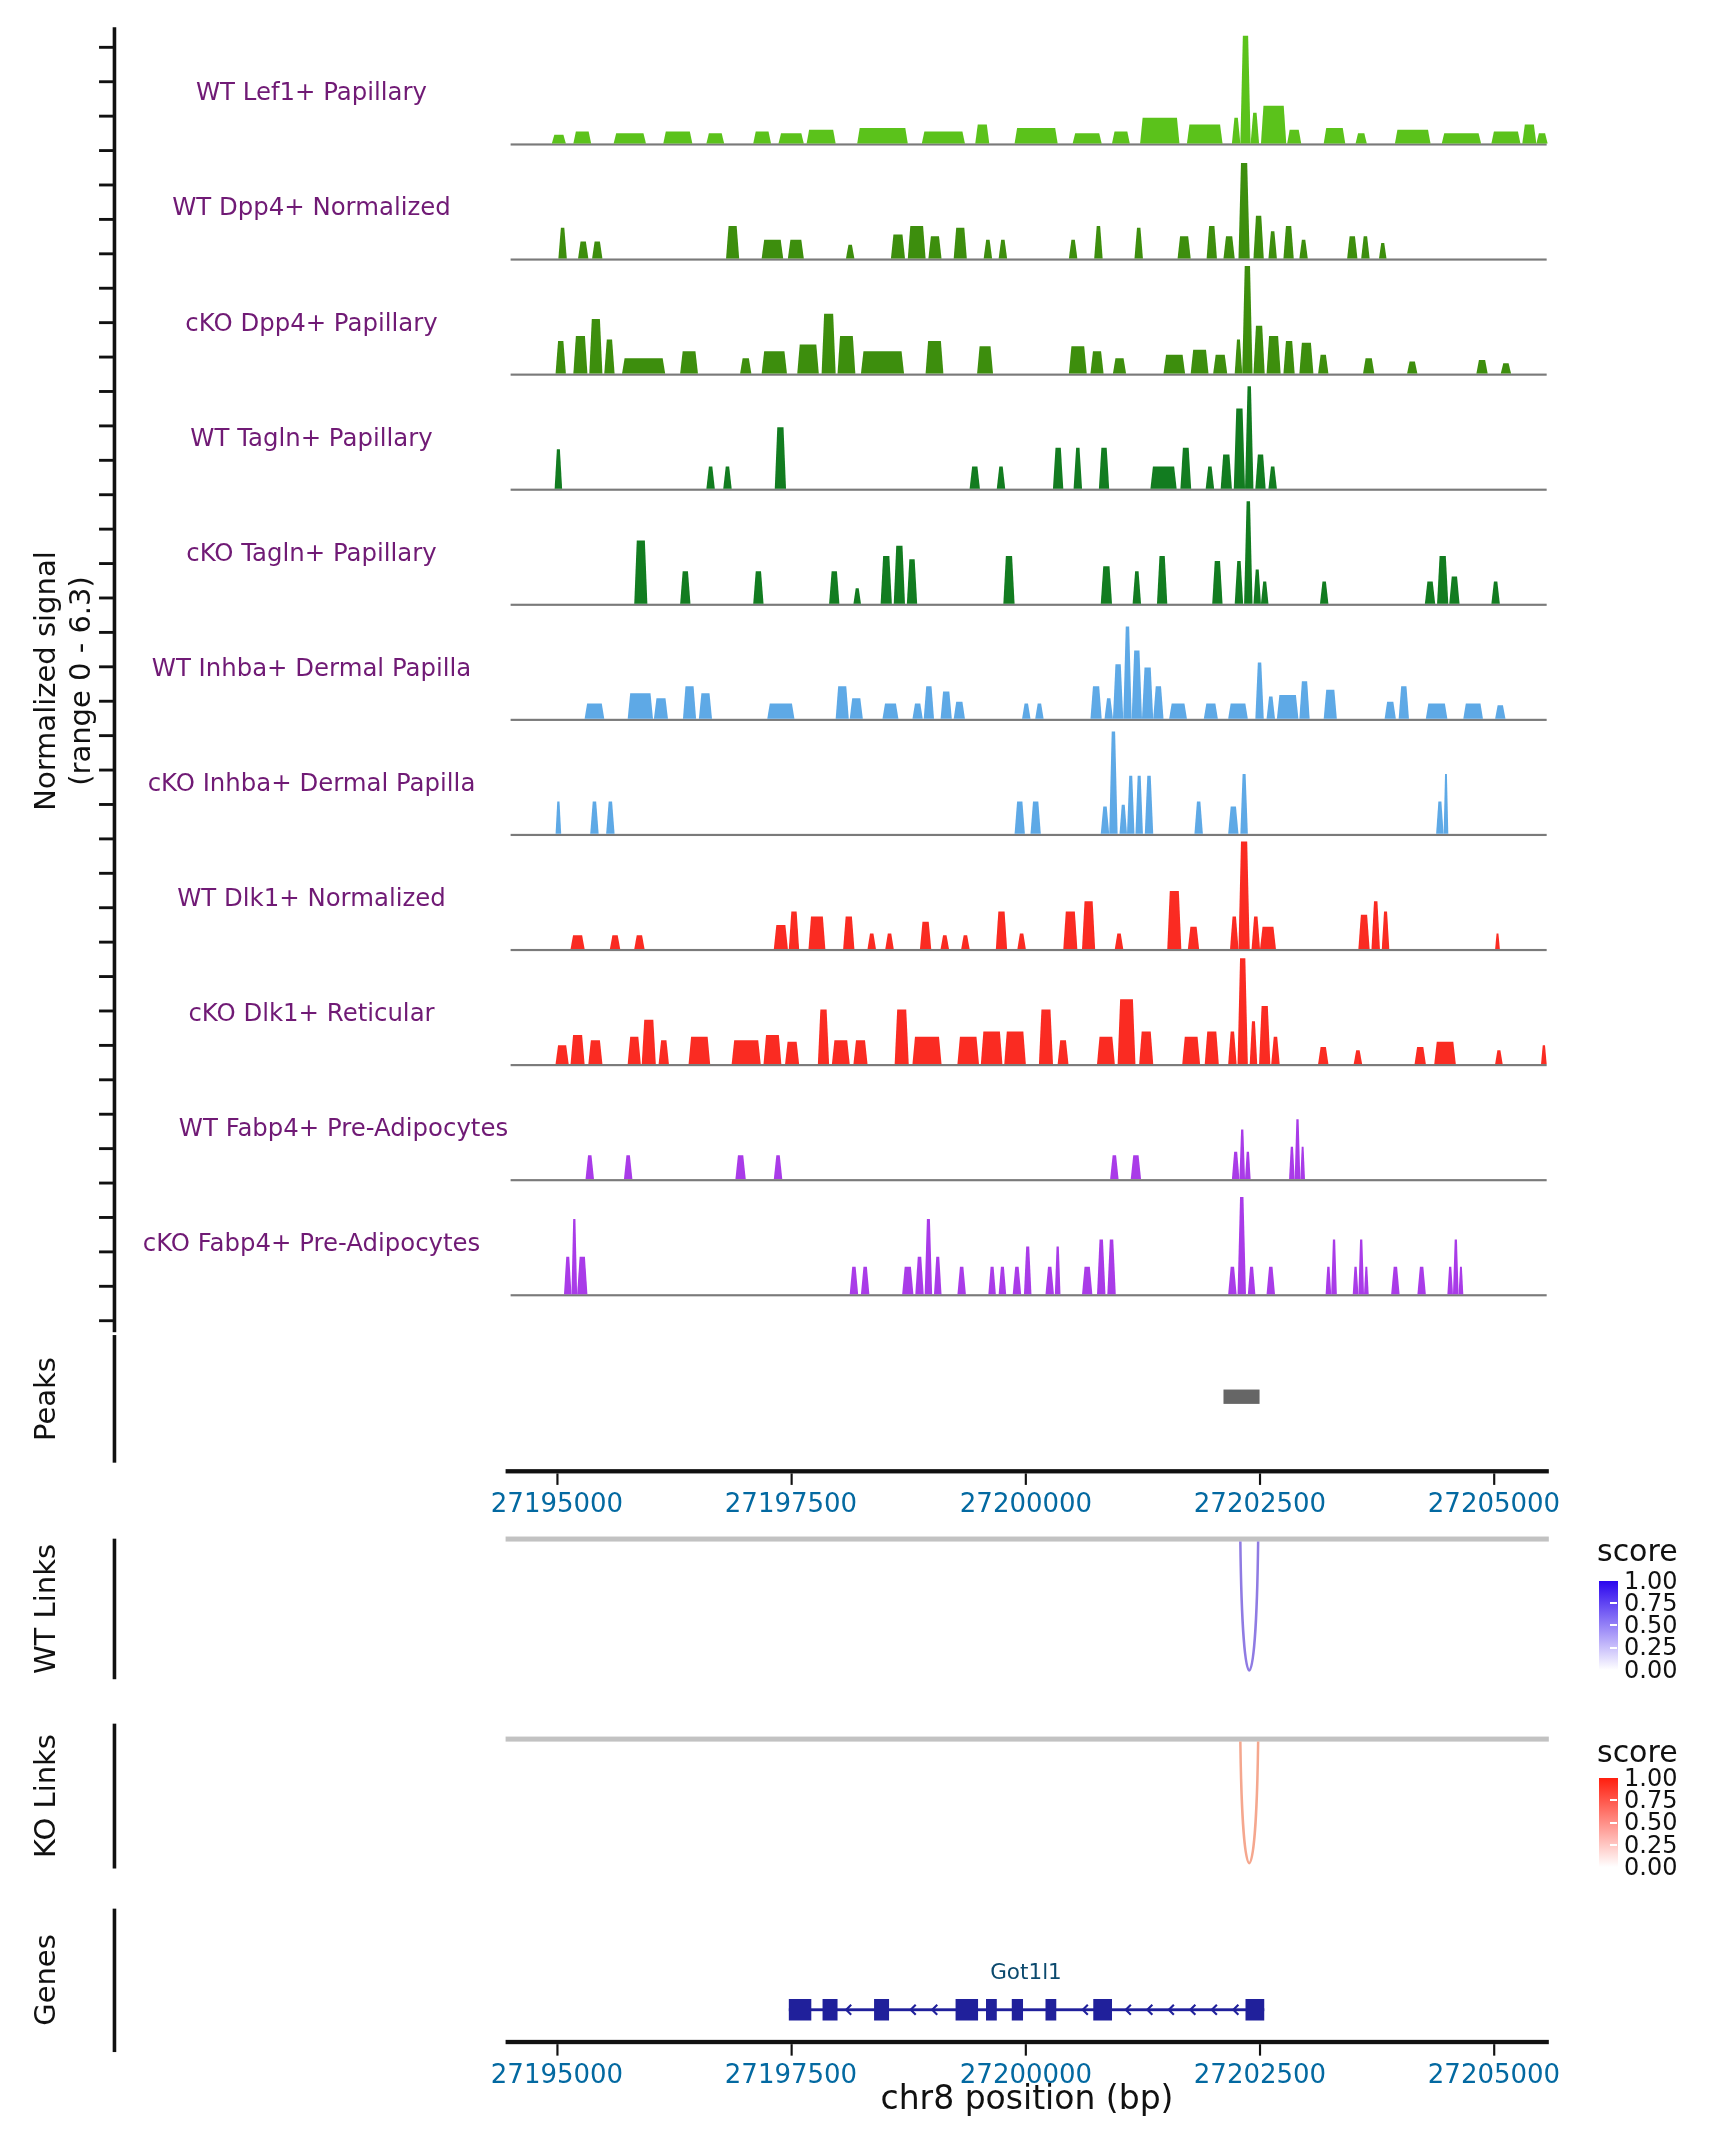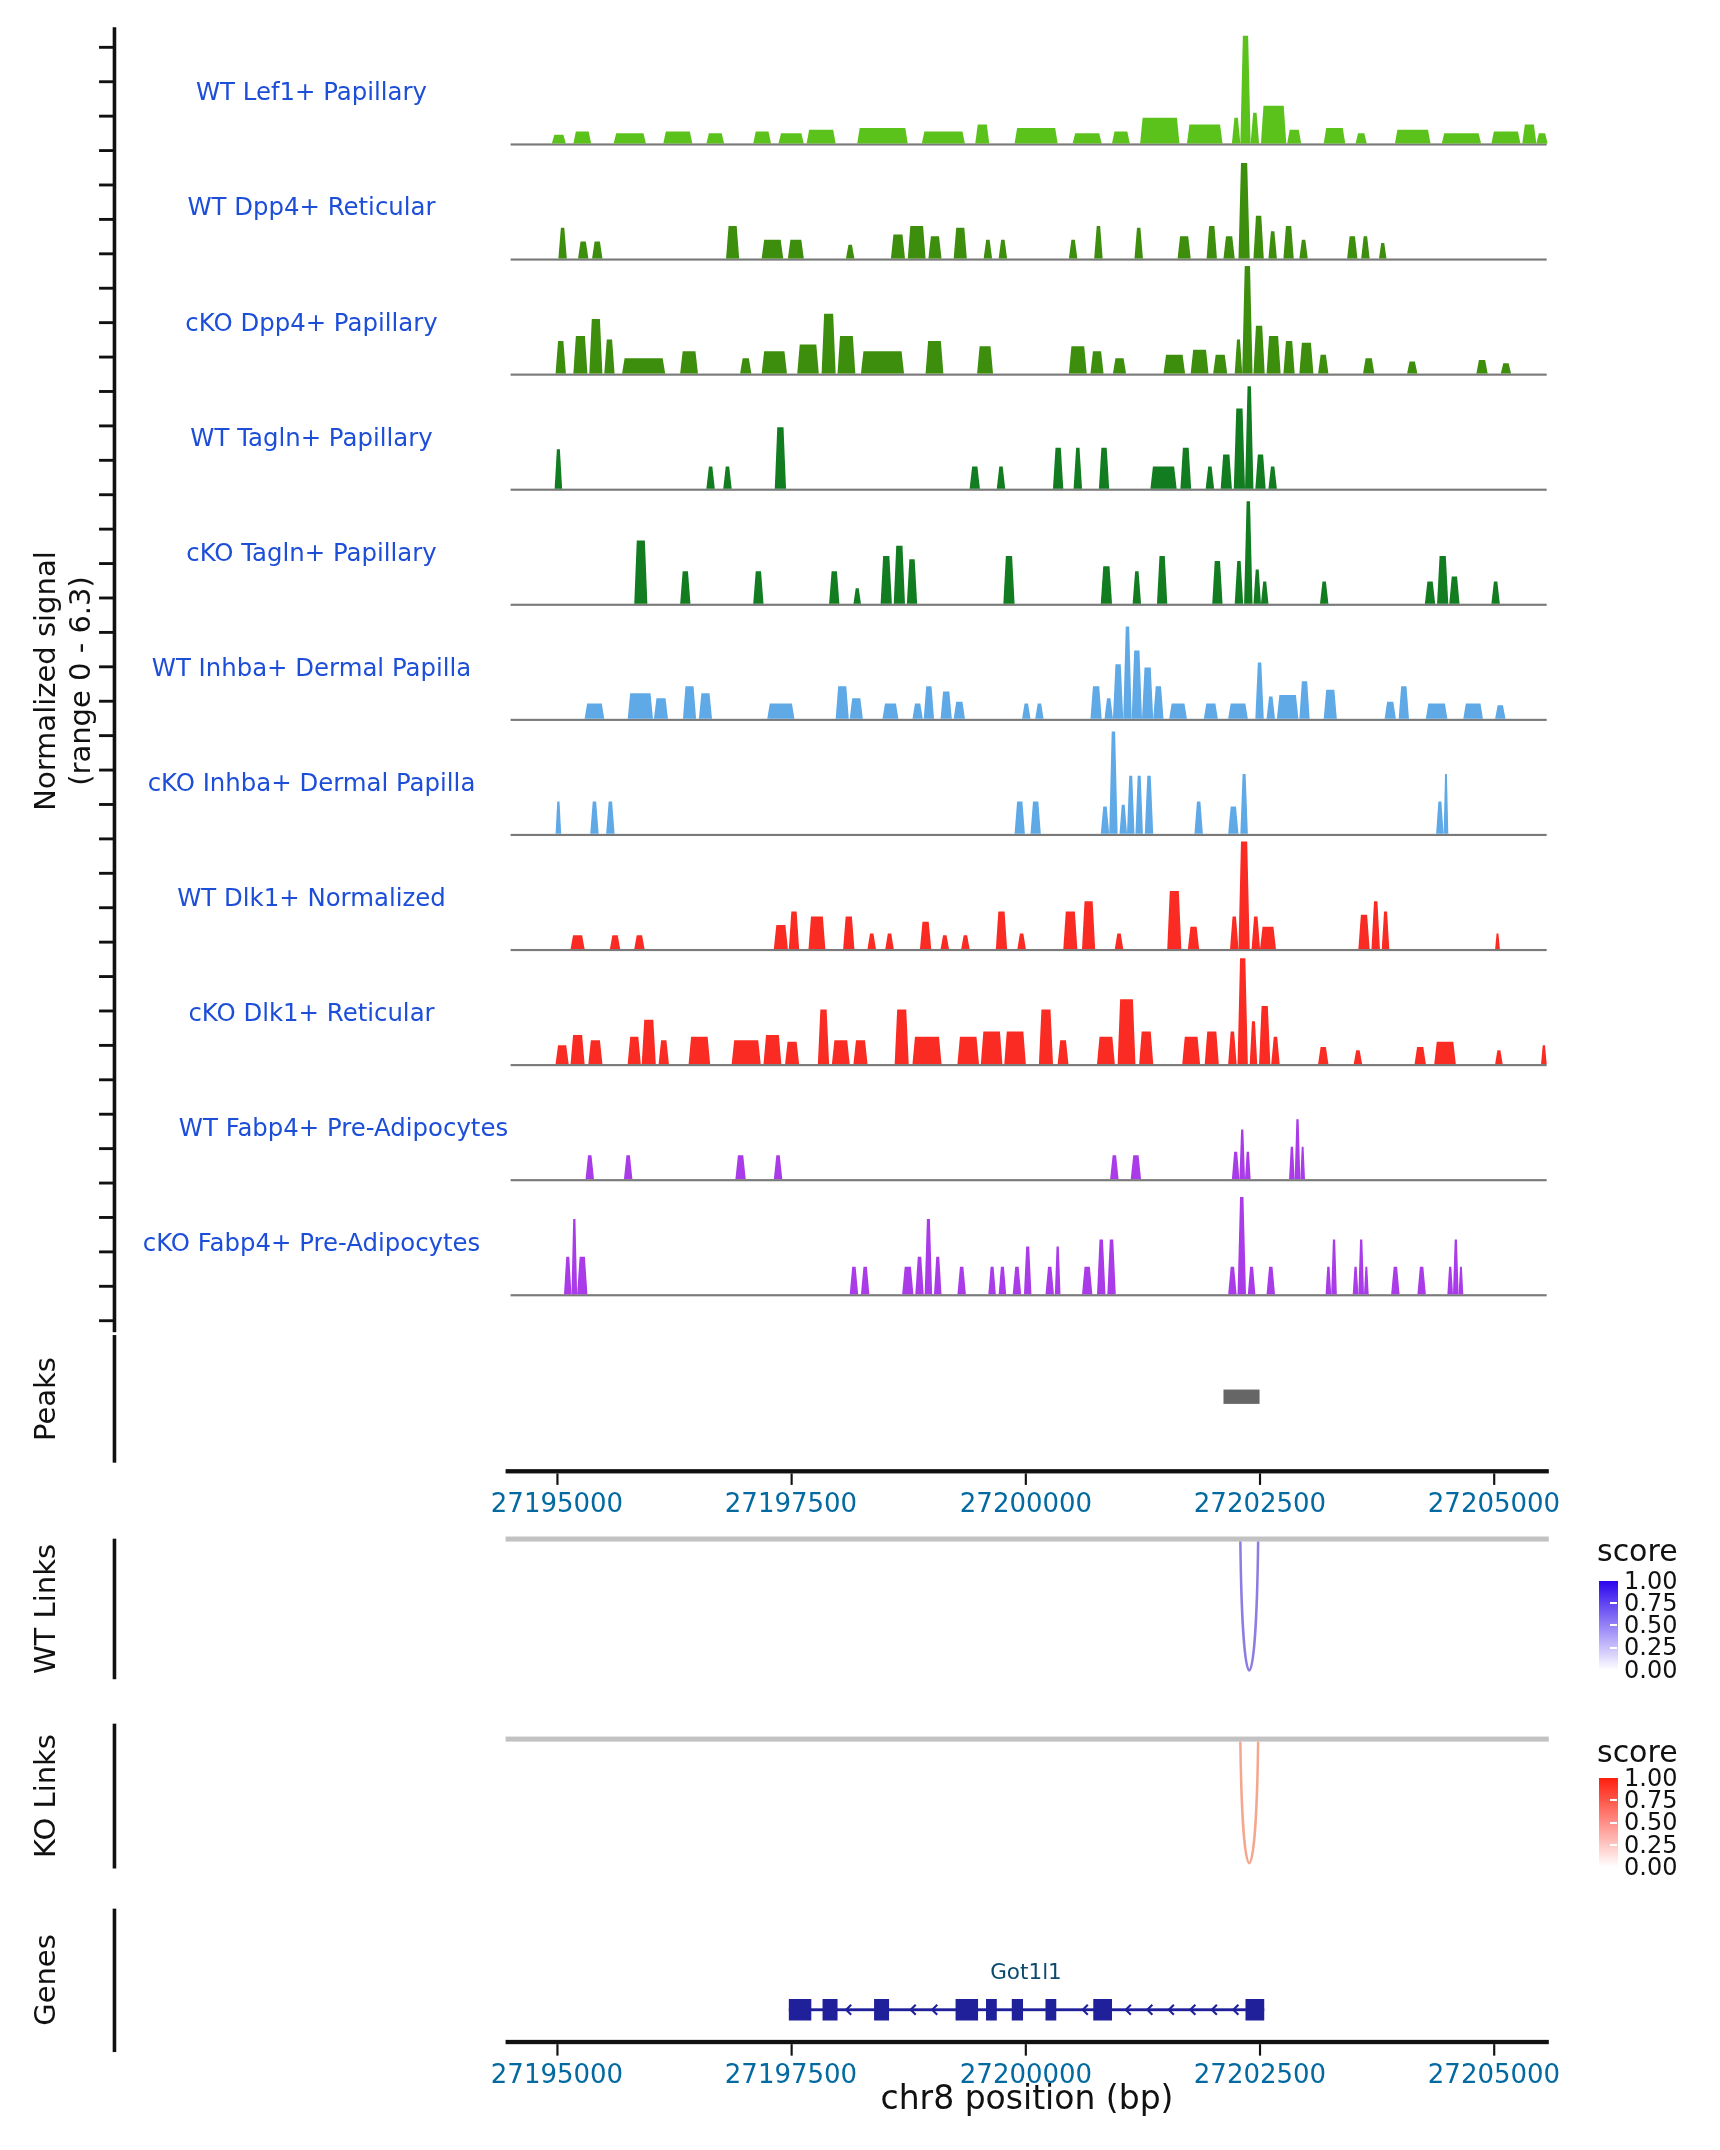--- a/index.html
+++ b/index.html
@@ -1,18 +1,18 @@
 <!DOCTYPE html>
 <html style="font-size:11.5px"><head>
 <meta charset="utf-8">
 <style>
   html,body{margin:0;padding:0;background:#ffffff;}
   #fig{position:relative;width:1721px;height:2151px;background:#ffffff;overflow:hidden;
        font-family:"DejaVu Sans","Liberation Sans",sans-serif;}
-  .lbl{position:absolute;color:#1d4ed8;white-space:nowrap;}
+  .lbl{position:absolute;color:#701a75;white-space:nowrap;}
   .track-label{width:387px;left:118px;text-align:center;font-size:24.4px;}
   .rot{transform:translate(-50%,-50%) rotate(-90deg);transform-origin:center center;
        font-size:29px;text-align:center;color:#111;}
   .ticklbl{width:172px;text-align:center;font-size:26px;color:#0369a1;transform:translateX(-50%);}
   .legend-title{font-size:30px;color:#111;}
   .legend-num{font-size:24px;color:#111;transform:translateY(-50%);}
   .grad-bar{position:absolute;width:18.6px;}
   svg{position:absolute;left:0;top:0;}
 </style>
 </head>
@@ -402,21 +402,21 @@
     <div>(range 0 - 6.3)</div>
   </div>
 
   <div class="lbl rot" style="left:45px;top:1399px;">Peaks</div>
   <div class="lbl rot" style="left:45px;top:1609px;">WT Links</div>
   <div class="lbl rot" style="left:45px;top:1796px;">KO Links</div>
   <div class="lbl rot" style="left:45px;top:1980px;">Genes</div>
 
   <div class="lbl" style="left:1027px;top:2078px;transform:translateX(-50%);font-size:33px;color:#111;">chr8 position (bp)</div>
 <div class="lbl track-label" style="top:77px;">WT Lef1+ Papillary</div>
-    <div class="lbl track-label" style="top:192px;">WT Dpp4+ Reticular</div>
+    <div class="lbl track-label" style="top:192px;">WT Dpp4+ Normalized</div>
     <div class="lbl track-label" style="top:308px;">cKO Dpp4+ Papillary</div>
     <div class="lbl track-label" style="top:423px;">WT Tagln+ Papillary</div>
     <div class="lbl track-label" style="top:538px;">cKO Tagln+ Papillary</div>
     <div class="lbl track-label" style="top:653px;">WT Inhba+ Dermal Papilla</div>
     <div class="lbl track-label" style="top:768px;">cKO Inhba+ Dermal Papilla</div>
     <div class="lbl track-label" style="top:883px;">WT Dlk1+ Normalized</div>
     <div class="lbl track-label" style="top:998px;">cKO Dlk1+ Reticular</div>
     <div class="lbl track-label" style="top:1113px;margin-left:32px;">WT Fabp4+ Pre-Adipocytes</div>
     <div class="lbl track-label" style="top:1228px;">cKO Fabp4+ Pre-Adipocytes</div>
     <div class="lbl ticklbl" style="left:557px;top:1488px;">27195000</div>

